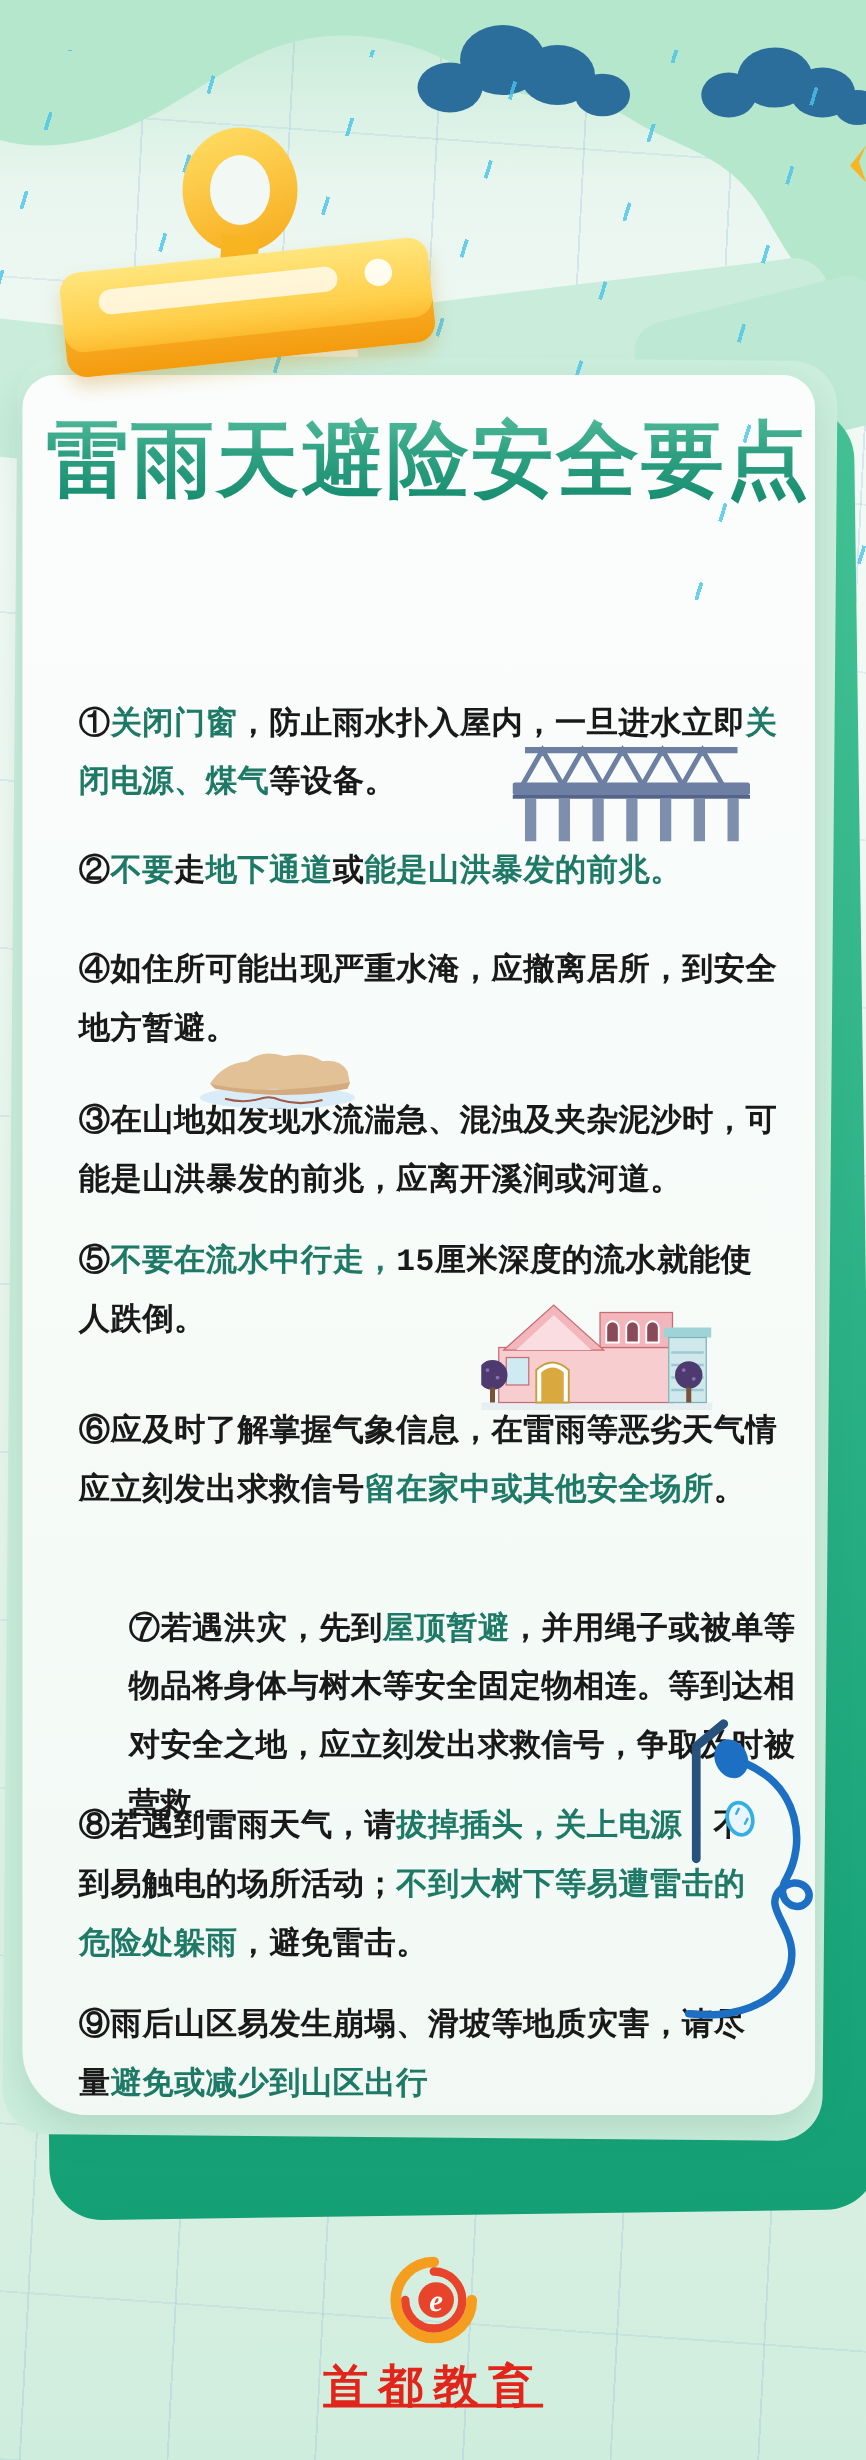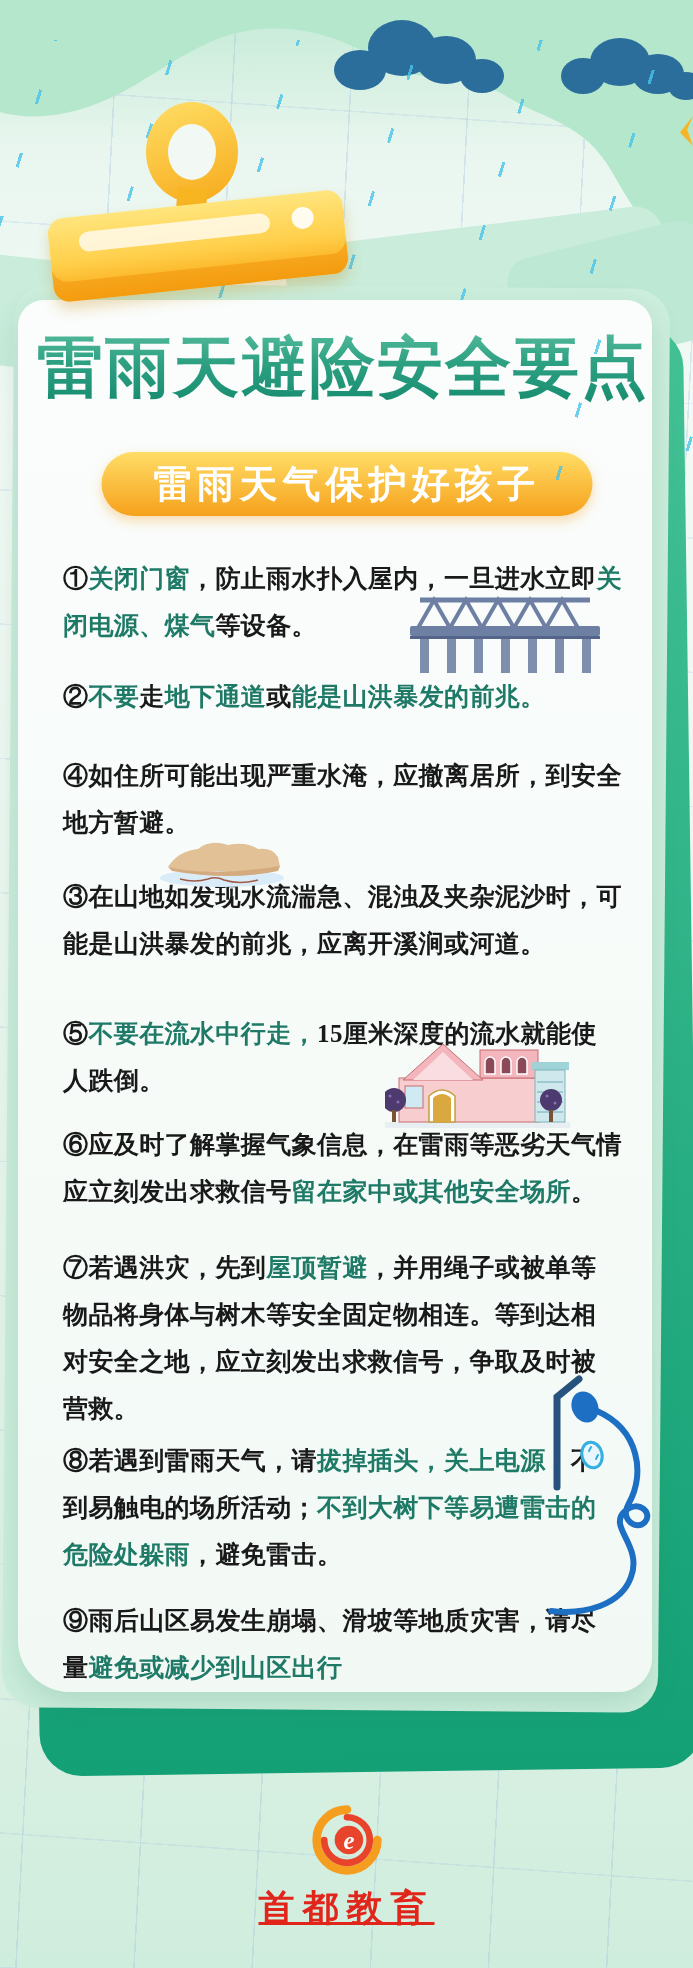--- a/index.html
+++ b/index.html
@@ -55,25 +55,25 @@
     box-shadow:0 5px 12px rgba(246,161,28,.35);}
   .items{position:absolute;inset:0;border-radius:10px;}
   .item{position:absolute;left:45px;width:588px;color:#191919;
     font-family:"Liberation Serif","DejaVu Serif",serif;font-weight:700;
     font-size:25px;line-height:47px;letter-spacing:.4px;}
   .item .hl{color:var(--highlight,#1e7a66);}
   .item:nth-child(1){top:255px;}
   .item:nth-child(2){top:373px;}
   .item:nth-child(3){top:452px;}
   .item:nth-child(4){top:573px;}
-  .item:nth-child(5){top:710px;}
+  .item:nth-child(5){top:686px;font-family:Liberation Mono, monospace;}
   .item:nth-child(6){top:821px;}
-  .item:nth-child(7){top:944px;}
+  .item:nth-child(7){top:979px;margin-left:40px;}
   .item:nth-child(8){top:1137px;}
-  .item:nth-child(9){top:1297px;}
+  .item:nth-child(9){top:1297px;font-family:Liberation Mono, monospace;}
   .illus{position:absolute;}
   .illus-bridge{left:392px;top:292px;}
   .illus-sand{left:132px;top:533px;}
   .illus-house{left:367px;top:738px;}
   .illus-plug{left:527px;top:1075px;}
   .footer{position:absolute;left:0;top:1802px;width:100%;text-align:center;z-index:2;}
   .brand{margin-top:2px;font-family:"Liberation Serif","DejaVu Serif",serif;font-weight:900;
     font-size:36px;letter-spacing:8px;color:var(--brand,#e1251b);text-decoration:underline;}
 </style>
 </head>
@@ -105,21 +105,20 @@
   <div class="bolt"></div>
 
   <div class="fan fan1"></div>
   <div class="fan fan2"></div>
   <div class="fan fan3"></div>
   <div class="layer layer-emerald"></div>
   <div class="layer layer-mint"></div>
 
   <div class="card">
     <div class="title">雷雨天避险安全要点</div>
-    <div class="pill">雷雨天气保护好孩子</div>
 
     <div class="items">
       <div class="item"><span>①</span><span class="hl">关闭门窗</span><span>，防止雨水扑入屋内，一旦进水立即</span><span class="hl">关</span><br><span class="hl">闭电源、煤气</span><span>等设备。</span></div>
       <div class="item"><span>②</span><span class="hl">不要</span><span>走</span><span class="hl">地下通道</span><span>或</span><span class="hl">能是山洪暴发的前兆。</span></div>
       <div class="item"><span>④如住所可能出现严重水淹，应撤离居所，到安全</span><br><span>地方暂避。</span></div>
       <div class="item"><span>③在山地如发现水流湍急、混浊及夹杂泥沙时，可</span><br><span>能是山洪暴发的前兆，应离开溪涧或河道。</span></div>
       <div class="item"><span>⑤</span><span class="hl">不要在流水中行走，</span><span>15厘米深度的流水就能使</span><br><span>人跌倒。</span></div>
       <div class="item"><span>⑥应及时了解掌握气象信息，在雷雨等恶劣天气情</span><br><span>应立刻发出求救信号</span><span class="hl">留在家中或其他安全场所</span><span>。</span></div>
       <div class="item"><span>⑦若遇洪灾，先到</span><span class="hl">屋顶暂避</span><span>，并用绳子或被单等</span><br><span>物品将身体与树木等安全固定物相连。等到达相</span><br><span>对安全之地，应立刻发出求救信号，争取及时被</span><br><span>营救。</span></div>
       <div class="item"><span>⑧若遇到雷雨天气，请</span><span class="hl">拔掉插头，关上电源</span><span>，不</span><br><span>到易触电的场所活动；</span><span class="hl">不到大树下等易遭雷击的</span><br><span class="hl">危险处躲雨</span><span>，避免雷击。</span></div>

